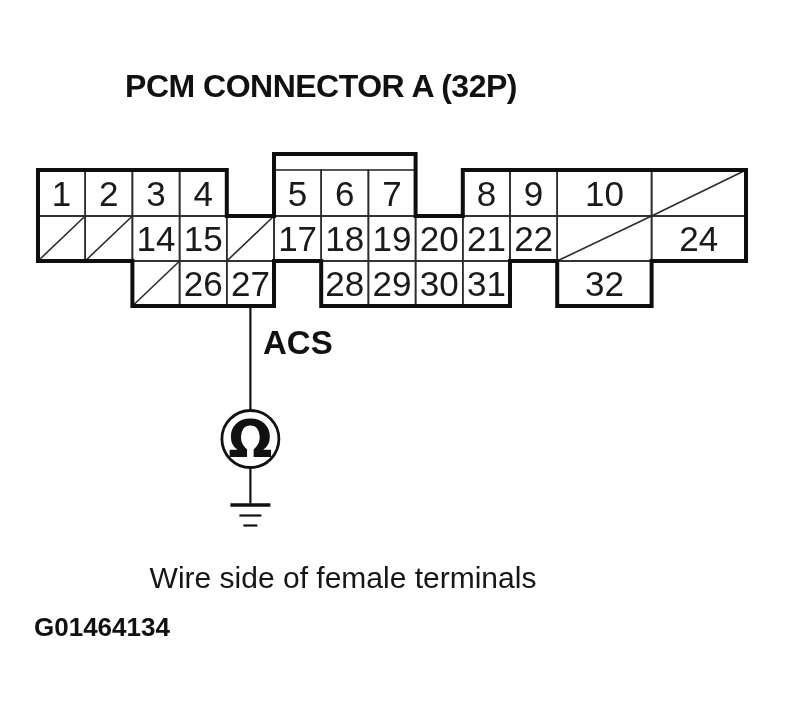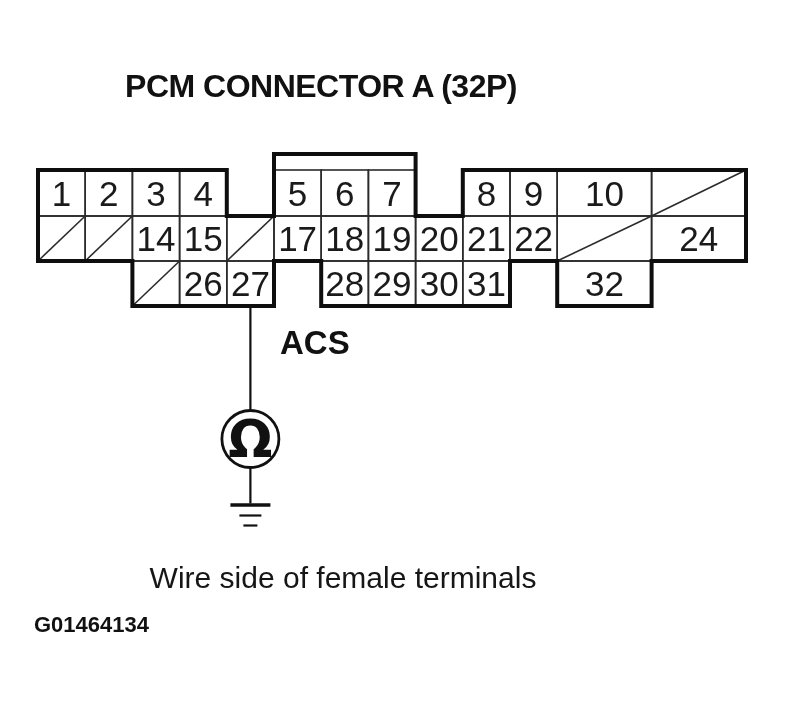--- a/index.html
+++ b/index.html
@@ -78,38 +78,37 @@
   .gnd-2 { stroke: #111111; stroke-width: 2.2; }
   .wire-label {
     position: absolute;
     left: 263px;
     top: 327px;
     font-size: 33px;
     font-weight: bold;
     line-height: 31px;
     color: #111111;
     white-space: nowrap;
-    margin-left: 17px;
   }
   .caption {
     position: absolute;
     top: 561px;
     left: 0;
     width: 686px;
     text-align: center;
     font-size: 30px;
     font-weight: normal;
     color: #161616;
     white-space: nowrap;
   }
   .figure-id {
     position: absolute;
     left: 34px;
     top: 612px;
-    font-size: 22px;
+    font-size: 26px;
     font-weight: bold;
     color: #111111;
     white-space: nowrap;
   }
 </style>
 </head>
 <body>
 
 <div class="page">
 

